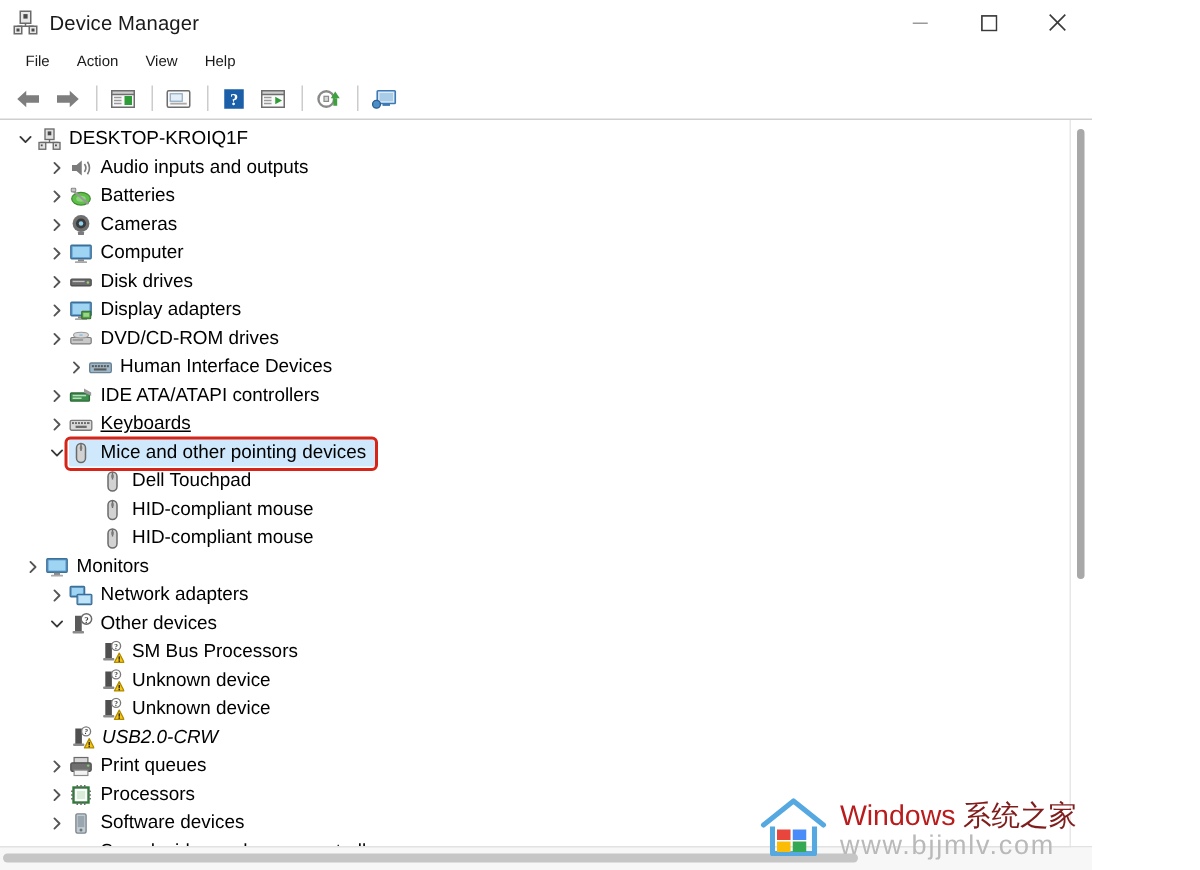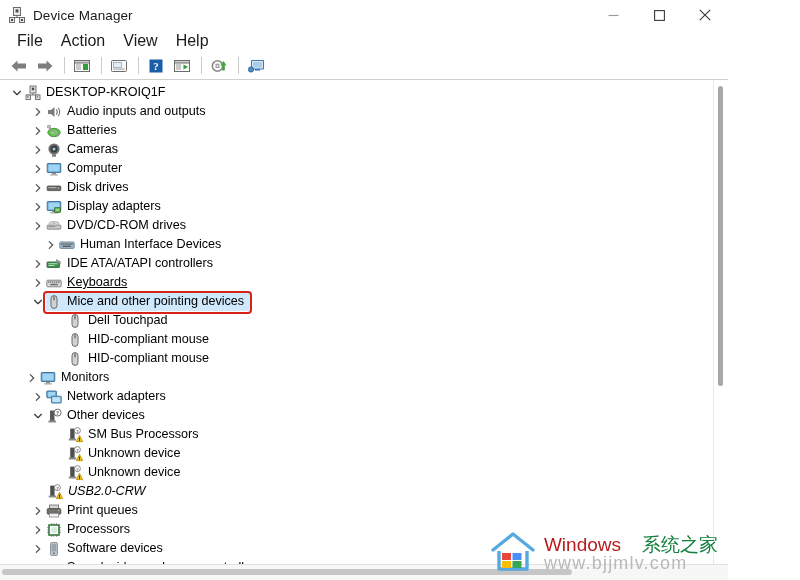--- a/index.html
+++ b/index.html
@@ -53,21 +53,21 @@
   
   .menubar {
     height: 22px;
     background: #ffffff;
     display: flex;
     align-items: center;
     padding-left: 8px;
     flex: 0 0 auto;
   }
   .menu-item {
-    font-size: 16px;
+    font-size: 10px;
     color: #1a1a1a;
     padding: 2px 9px;
     cursor: default;
   }
 
   
   .toolbar {
     height: 27px;
     background: #ffffff;
     display: flex;
@@ -194,21 +194,21 @@
     pointer-events: none;
   }
   .wm-logo { width: 48px; height: 44px; flex: 0 0 auto; }
   .wm-text { margin-left: 7px; }
   .wm-line1 {
     font-size: 19px;
     line-height: 21px;
     white-space: nowrap;
   }
   .wm-win { color: #b91c1c; }
-  .wm-cn { color: #15803d; margin-left: 21px; }
+  .wm-cn { color: #7f1d1d; margin-left: 5px; }
   .wm-line2 {
     font-size: 18px;
     color: #b9b9b9;
     line-height: 16px;
     letter-spacing: 1.2px;
   }
 </style>
 </head>
 <body>
 
@@ -553,21 +553,21 @@
           <div class="inner">
             <span class="twisty"></span>
             <span class="row-icon"><svg viewBox="0 0 16 16" width="16" height="16">
                 <rect x="5" y="1.6" width="6" height="12.8" rx="3" fill="#d2d2d2" stroke="#6a6a6a" stroke-width="1"></rect>
                 <line x1="8" y1="2" x2="8" y2="6.6" stroke="#6a6a6a" stroke-width="0.9"></line>
                 <rect x="7.2" y="3.2" width="1.6" height="2.6" rx="0.8" fill="#7a7a7a"></rect>
               </svg></span>
             <span class="row-label">HID-compliant mouse</span>
           </div>
         </div>
-        <div class="row" style="padding-left: 24px;">
+        <div class="row" style="padding-left: 14px;">
           <div class="inner">
             <span class="twisty">
               <svg width="10" height="10" viewBox="0 0 10 10">
                 <path d="M3.3 1.6 L6.7 5 L3.3 8.4" fill="none" stroke="#555555" stroke-width="1.25" stroke-linecap="round" stroke-linejoin="round"></path>
               </svg>
             </span>
             <span class="row-icon"><svg viewBox="0 0 16 16" width="16" height="16">
                 <rect x="1.2" y="2.5" width="13.6" height="9" rx="0.6" fill="#5f9ed0" stroke="#3e6f96" stroke-width="0.9"></rect>
                 <rect x="2.4" y="3.6" width="11.2" height="6.8" fill="#9fd4f2"></rect>
                 <rect x="6" y="11.8" width="4" height="1.6" fill="#8a8a8a"></rect>

